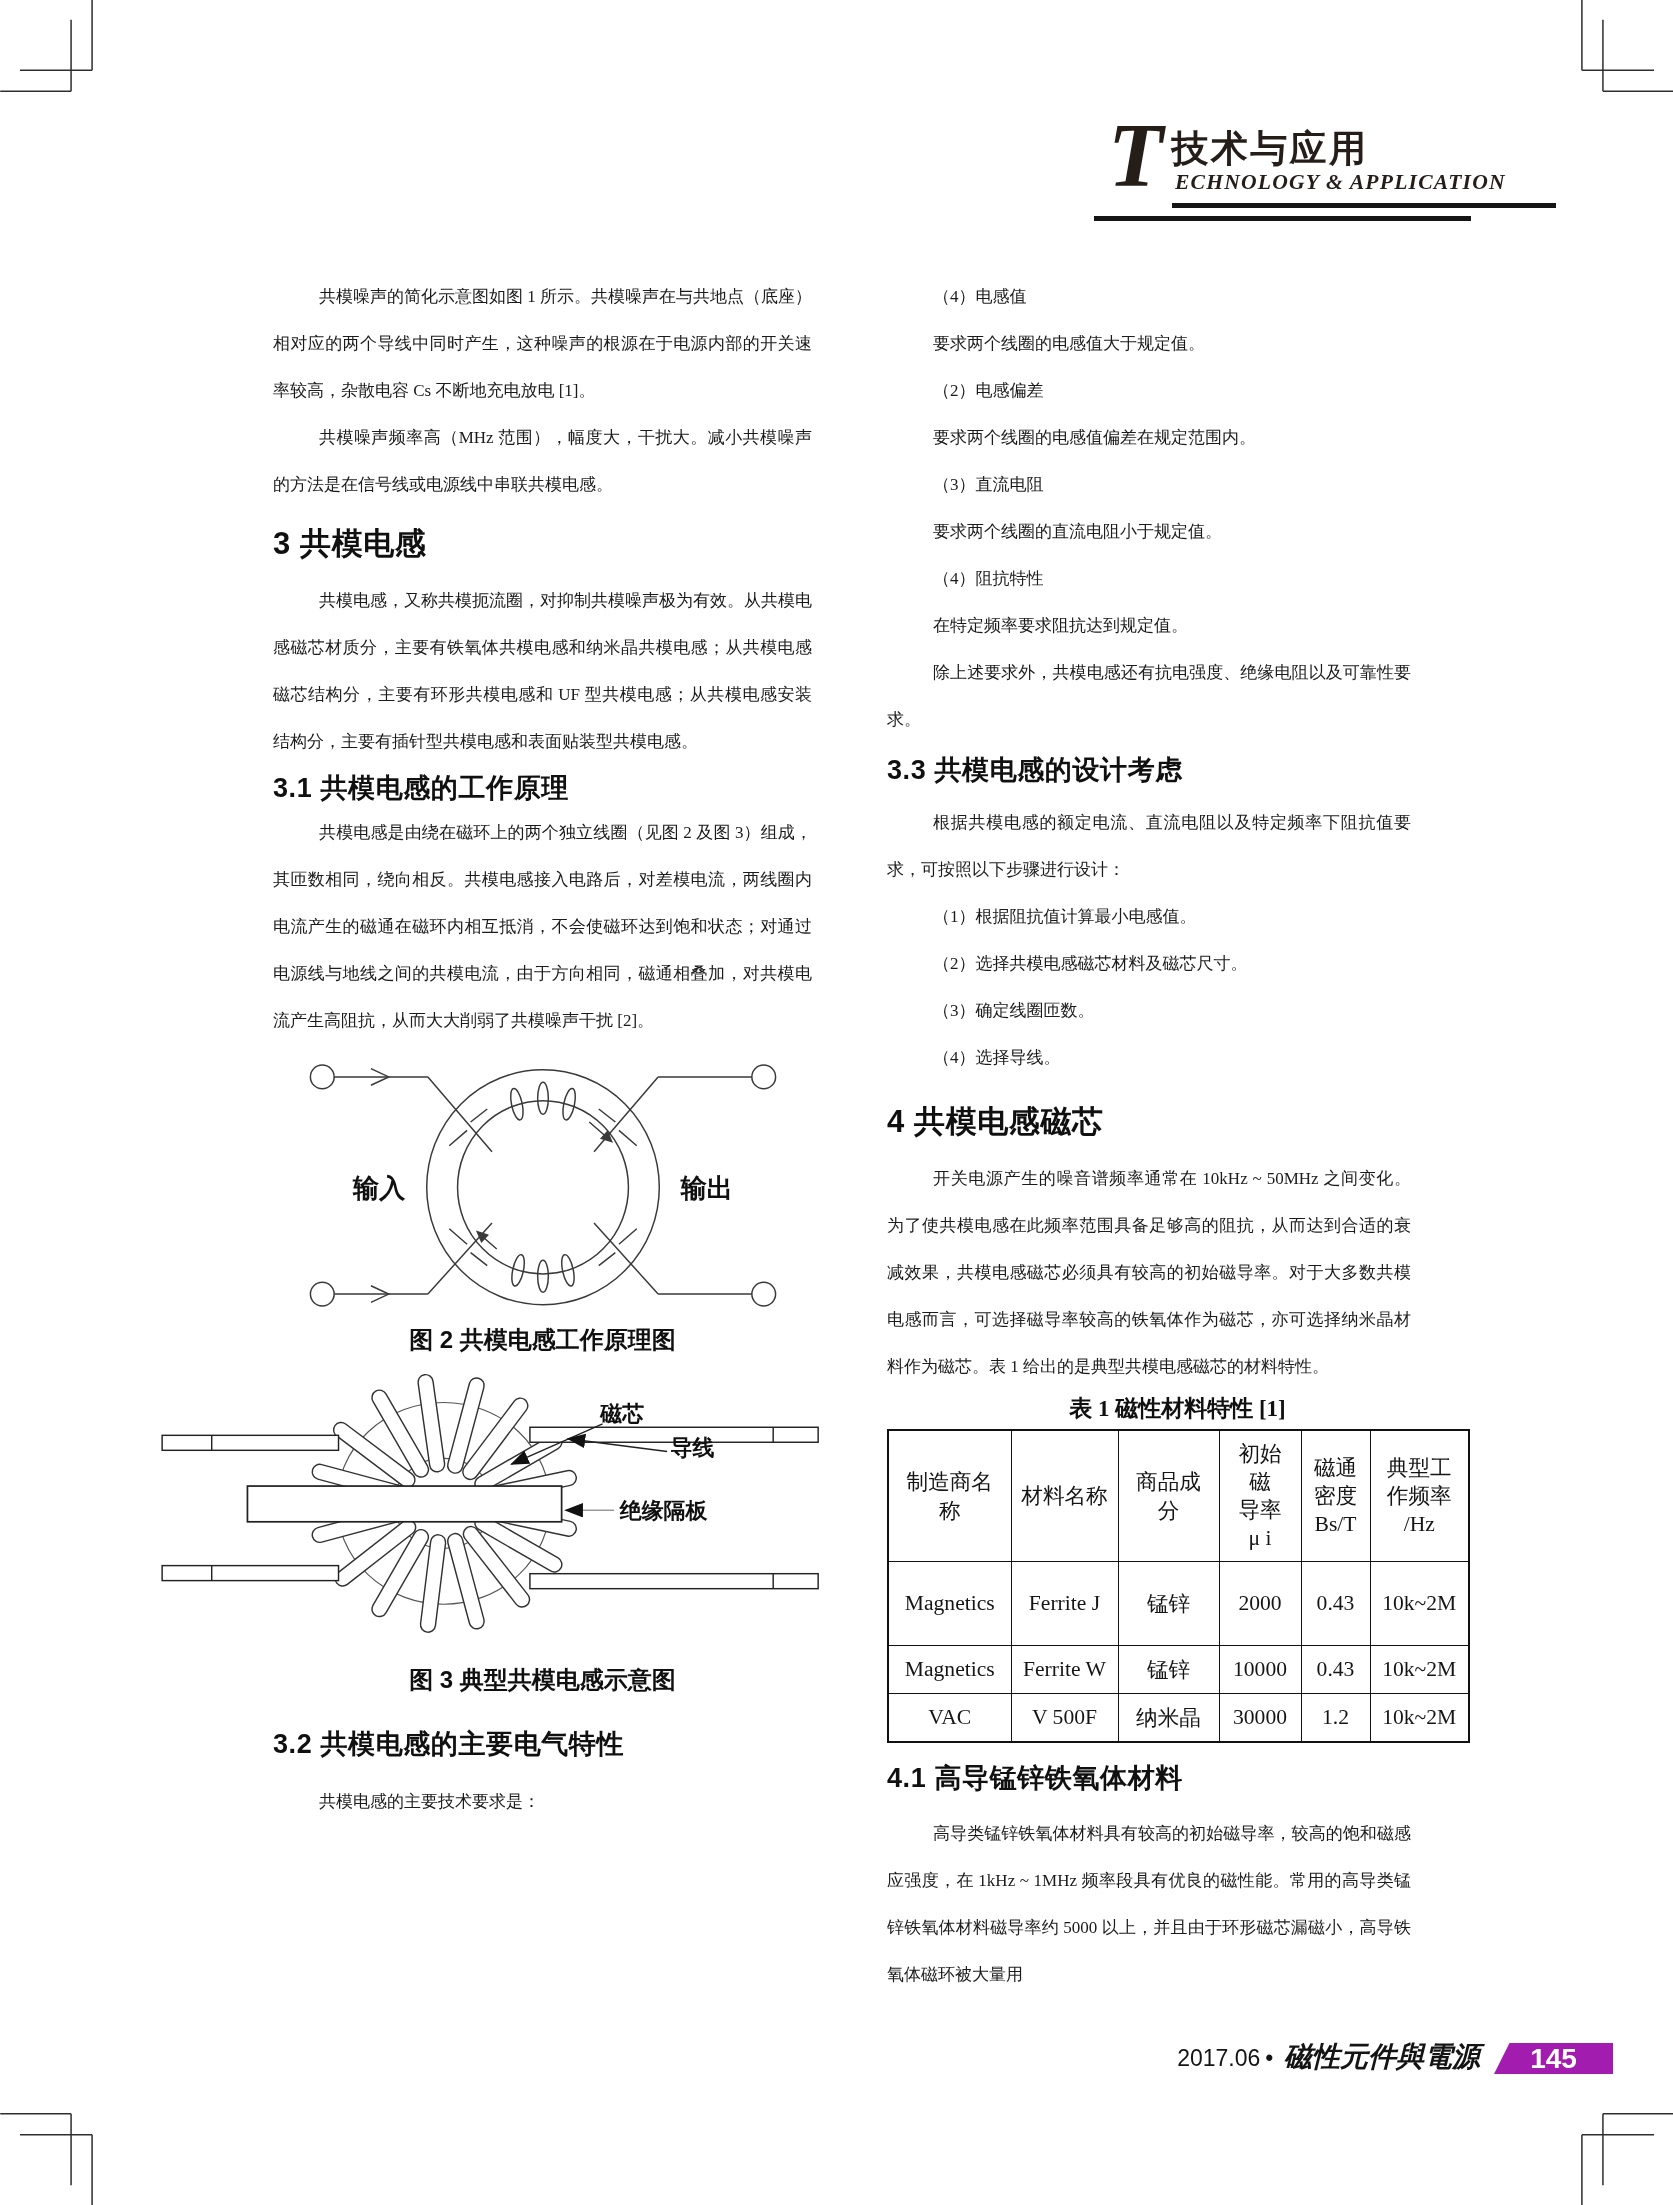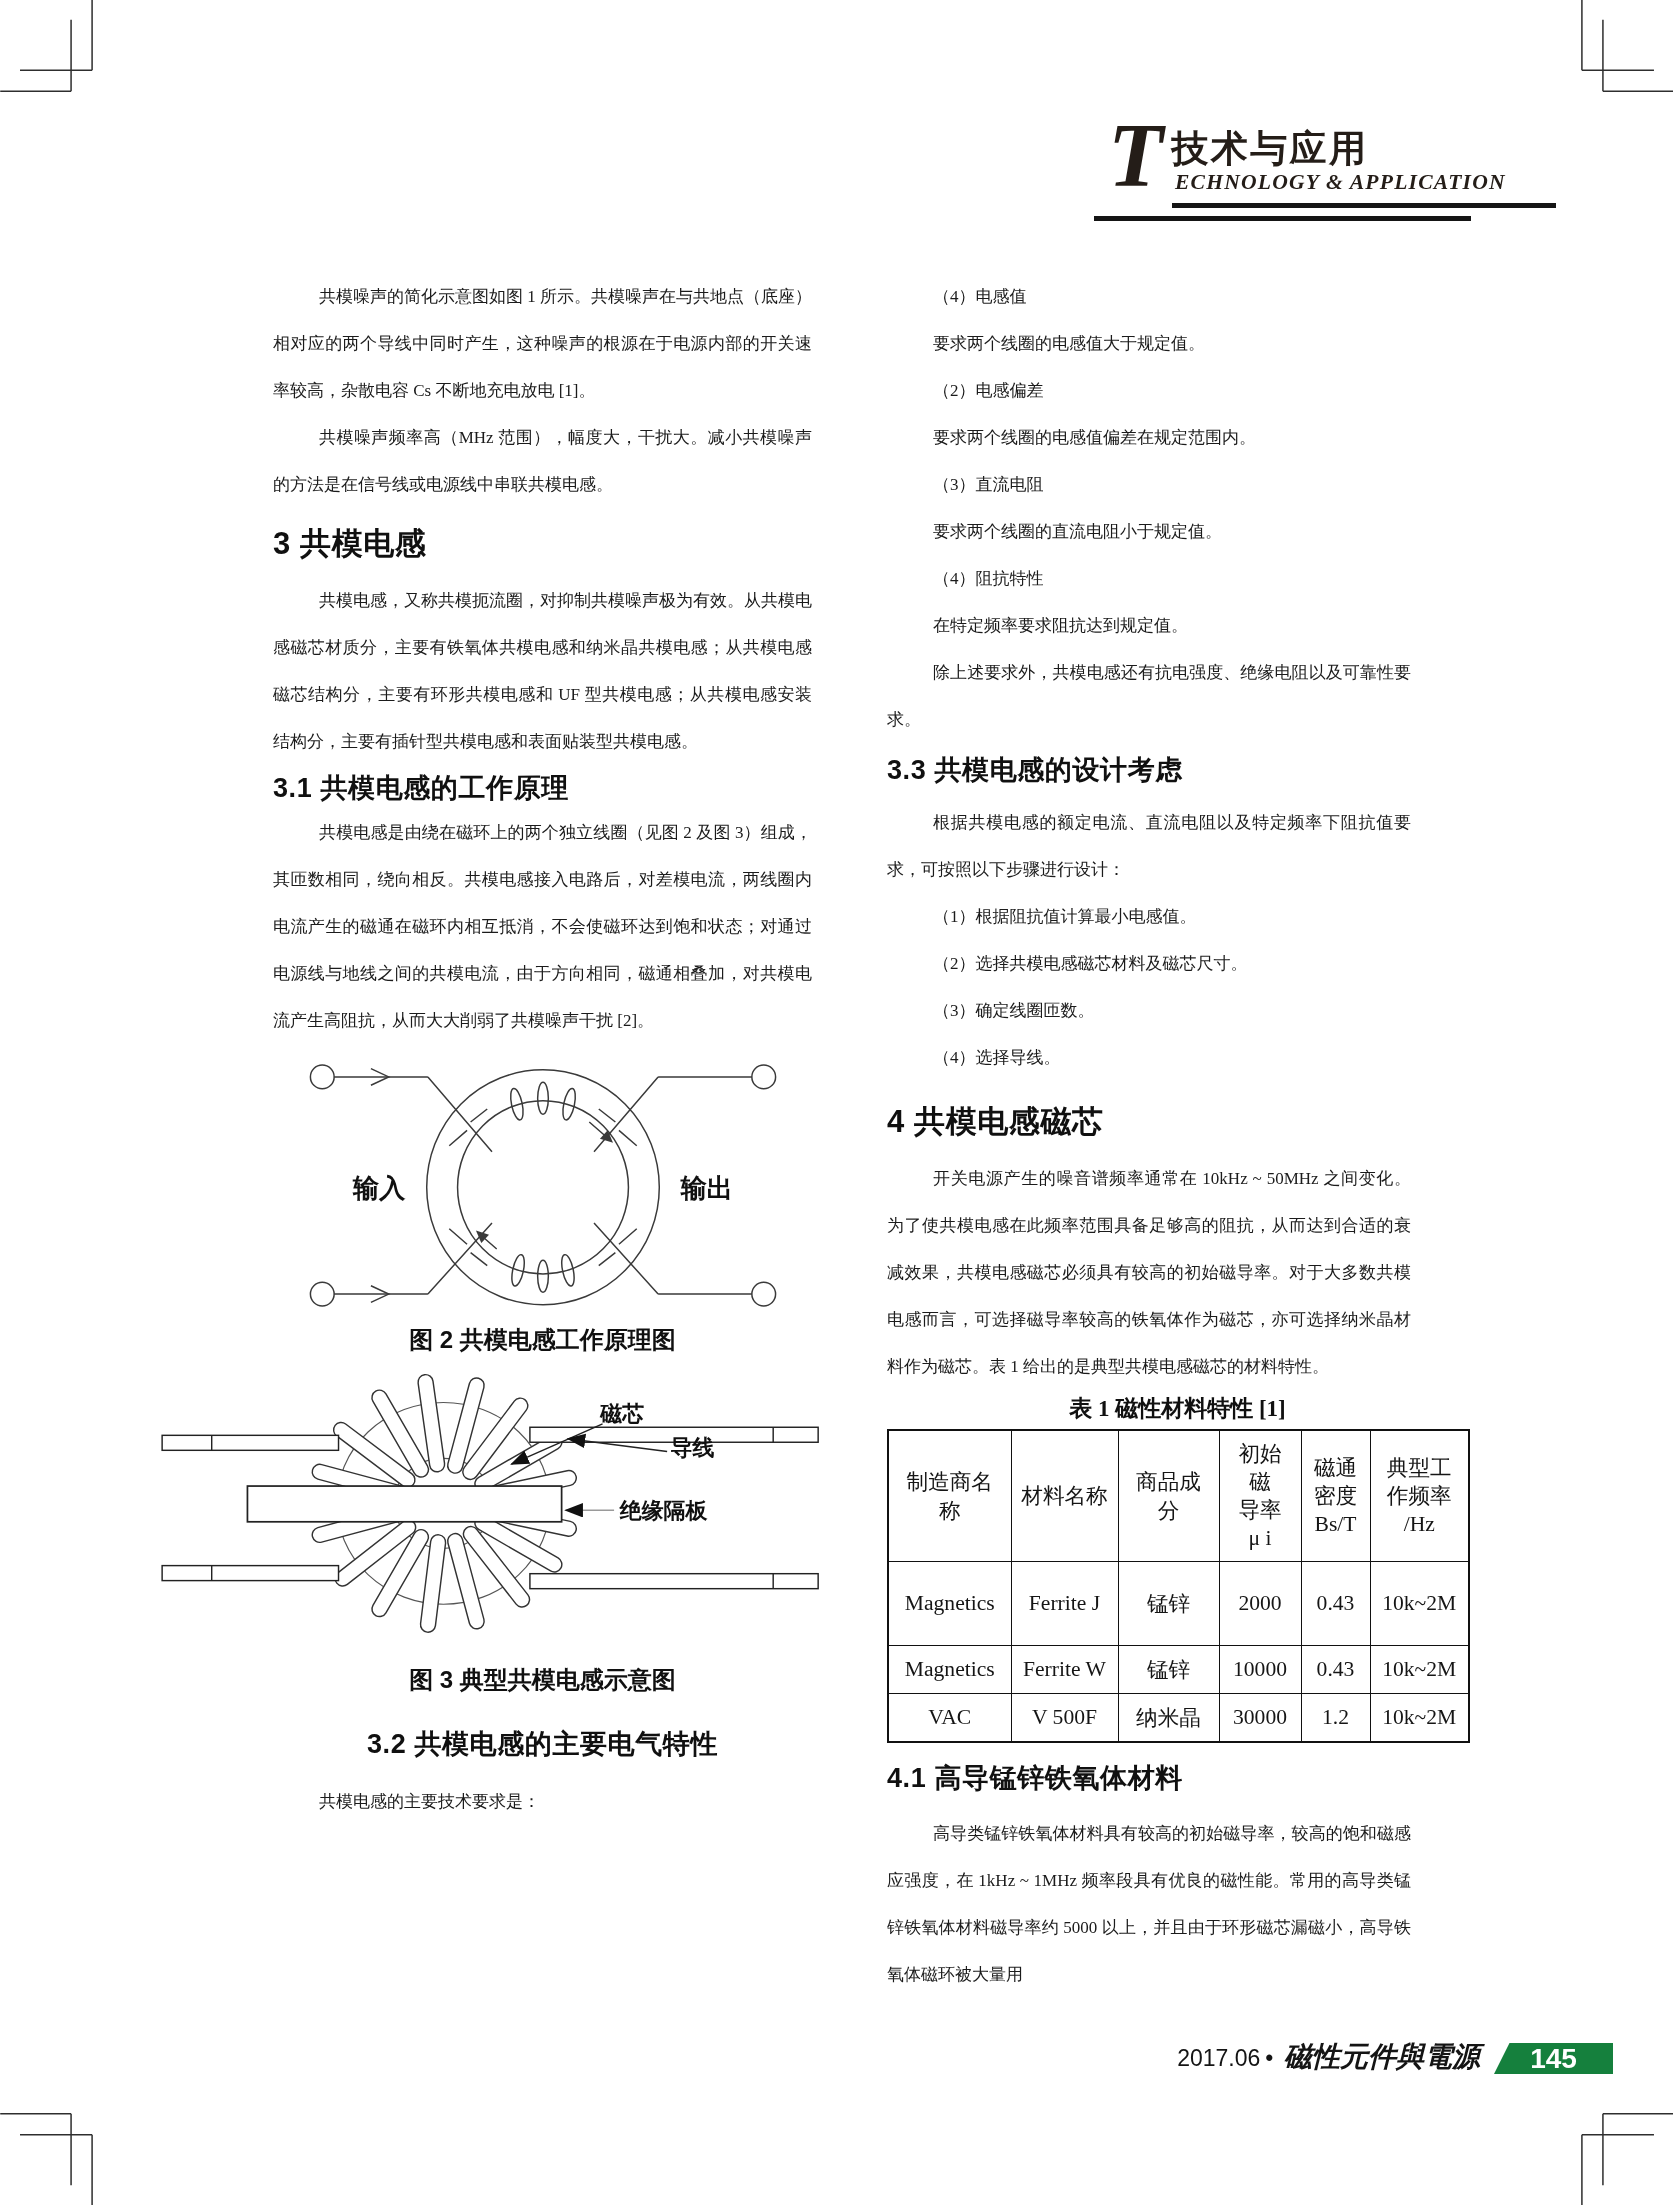--- a/index.html
+++ b/index.html
@@ -18,21 +18,21 @@
   .rule2{left:1094px;top:216px;width:377px;}
 
   
   .col{position:absolute;top:273px;}
   .col-left{left:273px;width:539px;}
   .col-right{left:887px;width:524px;}
   .para{font-size:17px;line-height:47px;margin:0;text-align:justify;text-indent:46px;}
   .h-major{font:bold 31px/36px "Liberation Sans","DejaVu Sans",sans-serif;color:#101010;margin:18px 0 15px;letter-spacing:0.6px;}
   .h-sub{font:bold 27px/34px "Liberation Sans","DejaVu Sans",sans-serif;color:#101010;letter-spacing:0.6px;}
   .h3-1{margin:6px 0 3.6px;}
-  .h3-2{margin:33px 0 17px;text-align:center;}
+  .h3-2{margin:33px 0 17px;}
   .h3-3{margin:9.6px 0 12px;}
   .h4{margin:23px 0 15.6px;}
   .h4-1{margin:18px 0 15.6px;}
 
   
   .fig{margin:0;}
   .fig2-svg{display:block;margin:8.4px auto 0;}
   .fig3-svg{display:block;margin:10.8px 0 0 -129px;}
   .caption{font:bold 24px/29px "Liberation Sans","DejaVu Sans",sans-serif;color:#101010;text-align:center;margin:6px 0 0;}
   .figlabel{font:bold 44px "Liberation Sans","DejaVu Sans",sans-serif;fill:#101010;}
@@ -47,21 +47,21 @@
   .tr-head{height:114px;}
   .tr-r1{height:84px;}
   .tr-r2{height:30px;}
   .tr-r3{height:30px;}
 
   
   .footer-text{position:absolute;left:991px;top:2041px;width:489px;text-align:right;white-space:nowrap;
                font:23px/31px "Liberation Sans","DejaVu Sans",sans-serif;color:#141414;}
   .footer-journal{font:bold italic 28px/31px "Liberation Serif","DejaVu Serif",serif;margin-left:6px;}
   .footer-dot{margin:0 4.8px;}
-  .page-badge{position:absolute;left:1494px;top:2043px;width:119px;height:31px;background:#15803d;
+  .page-badge{position:absolute;left:1494px;top:2043px;width:119px;height:31px;background:#a21caf;
               clip-path:polygon(13% 0,100% 0,100% 100%,0 100%);
               color:#fff;font:bold 28px/31px "Liberation Sans","DejaVu Sans",sans-serif;text-align:center;}
 </style>
 </head>
 <body>
 
 <div class="page">
 
   <svg class="cropmarks" viewBox="0 0 2787 3672">
     <g stroke="#2e2e2e" stroke-width="2.5" fill="none">

